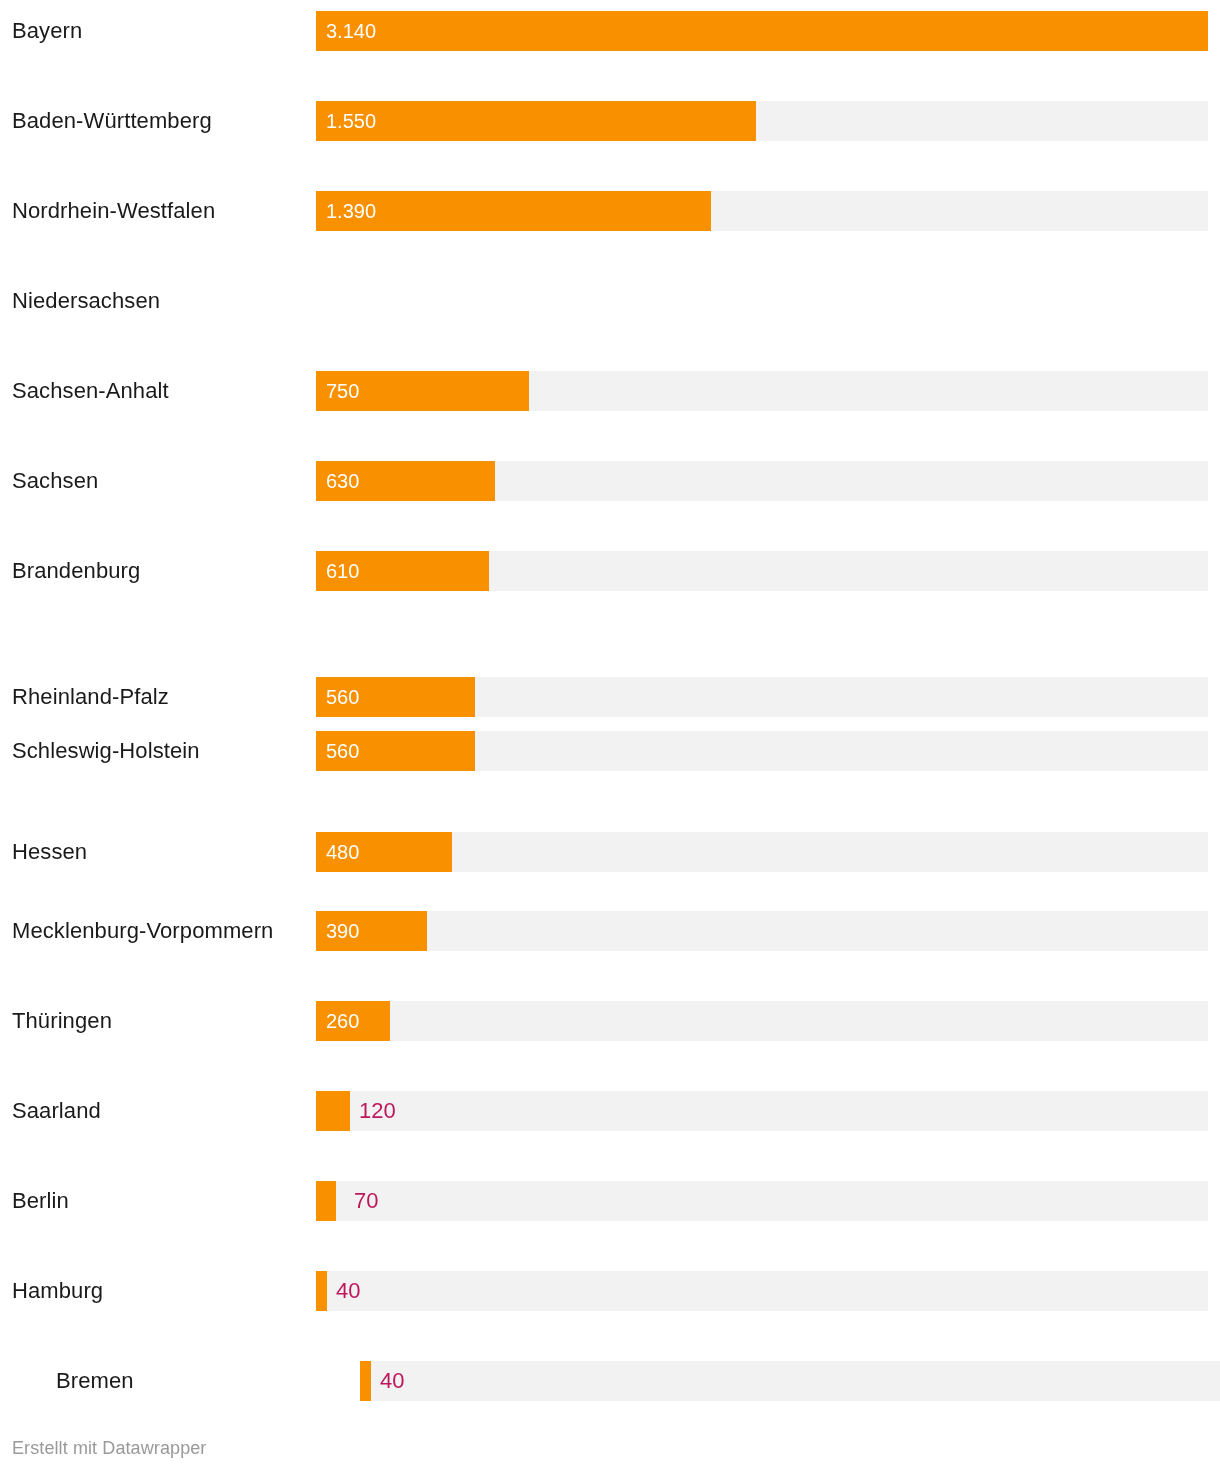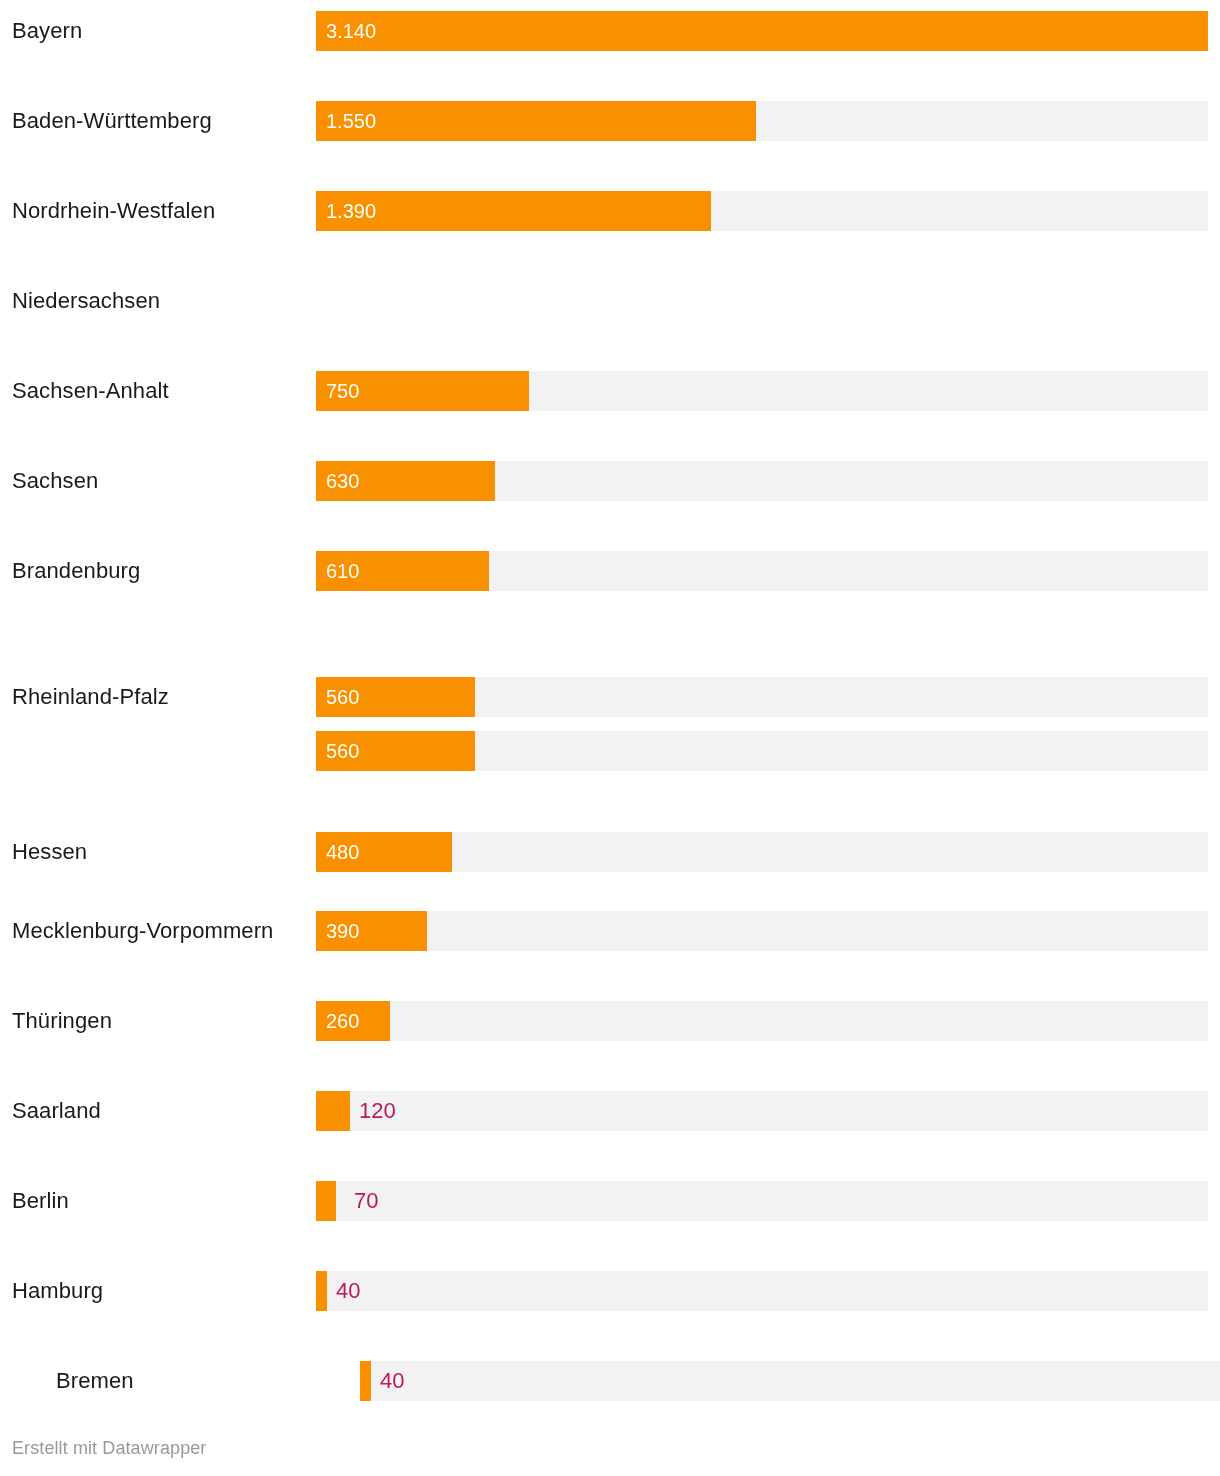--- a/index.html
+++ b/index.html
@@ -147,20 +147,21 @@
         </div>
       </div>
       <div class="row" style="top: 641px; margin-top: 36px;">
         <div class="row-label">Rheinland-Pfalz</div>
         <div class="bar-track">
           <div class="bar-fill" style="width: 159px; background: rgb(249, 144, 0);"></div>
           <div class="bar-value-in" style="left: 10px;">560</div>
         </div>
       </div>
       <div class="row" style="top: 731px;">
+        <div class="row-label">Schleswig-Holstein</div>
         <div class="bar-track">
           <div class="bar-fill" style="width: 159px; background: rgb(249, 144, 0);"></div>
           <div class="bar-value-in" style="left: 10px;">560</div>
         </div>
       </div>
       <div class="row" style="top: 821px; margin-top: 11px;">
         <div class="row-label">Hessen</div>
         <div class="bar-track">
           <div class="bar-fill" style="width: 136px; background: rgb(249, 144, 0);"></div>
           <div class="bar-value-in" style="left: 10px;">480</div>

